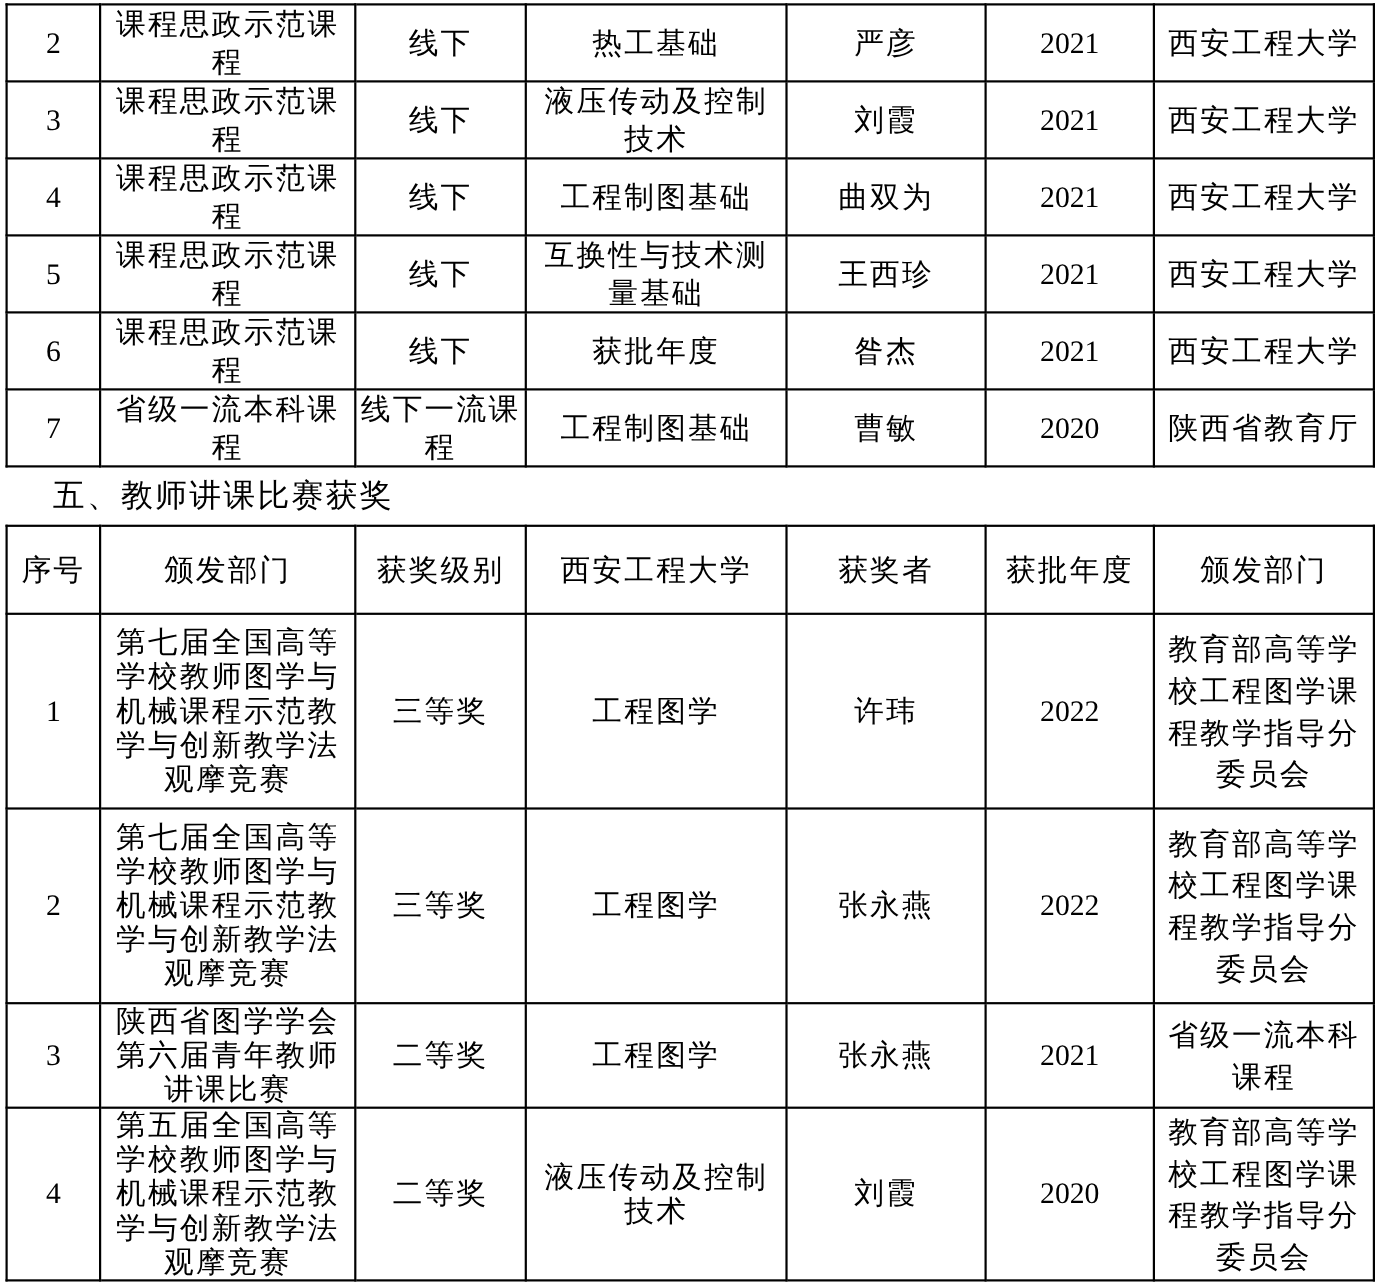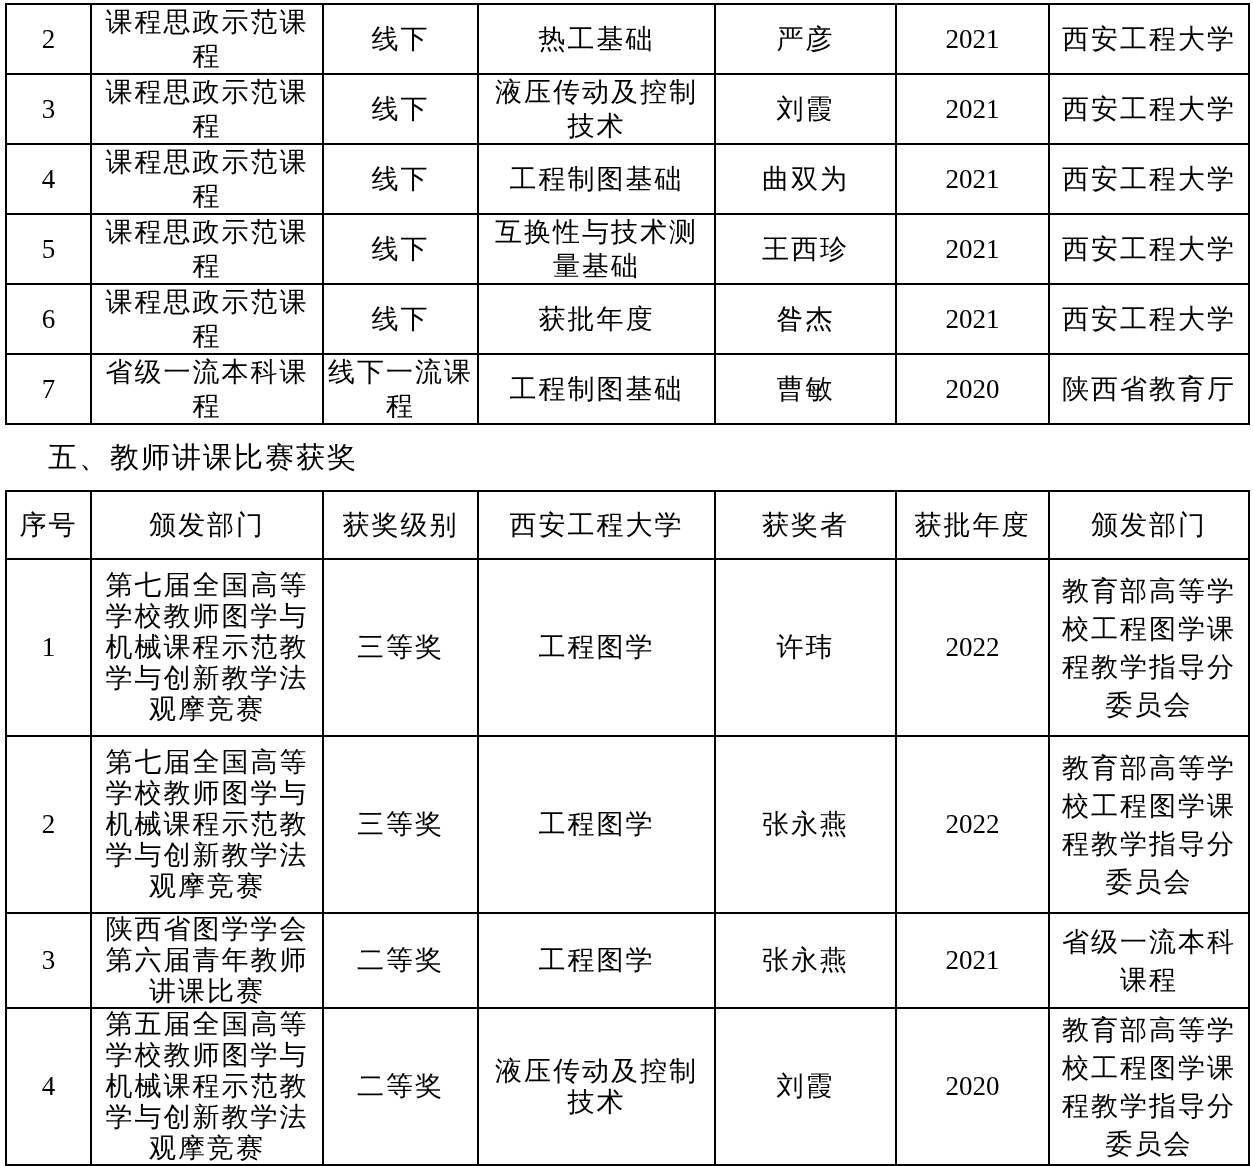--- a/index.html
+++ b/index.html
@@ -27,21 +27,21 @@
     letter-spacing: 2px;
     overflow: hidden;
   }
   .t1 { margin-top: 3px; }
   .t1 td { line-height: 34px; }
   .t2 td, .t2 th { line-height: 31px; }
   .t2 td.dept { line-height: 38px; }
   .num { letter-spacing: 0; }
 
   .heading {
-    height: 65px;
+    height: 52px;
     display: flex;
     align-items: center;
     padding-left: 48px;
     font-size: 29px;
     letter-spacing: 2px;
   }
 </style>
 </head>
 <body>
 
@@ -121,21 +121,21 @@
     <colgroup>
       <col style="width:85px">
         <col style="width:232px">
         <col style="width:155px">
       <col style="width:237px">
         <col style="width:181px">
         <col style="width:153px">
       <col style="width:200px">
     </colgroup>
     <thead>
-      <tr style="height:68px">
+      <tr style="height:80px">
         <th>序号</th>
         <th>颁发部门</th>
         <th>获奖级别</th>
         <th>西安工程大学</th>
         <th>获奖者</th>
         <th>获批年度</th>
         <th>颁发部门</th>
       </tr>
     </thead>
     <tbody>

